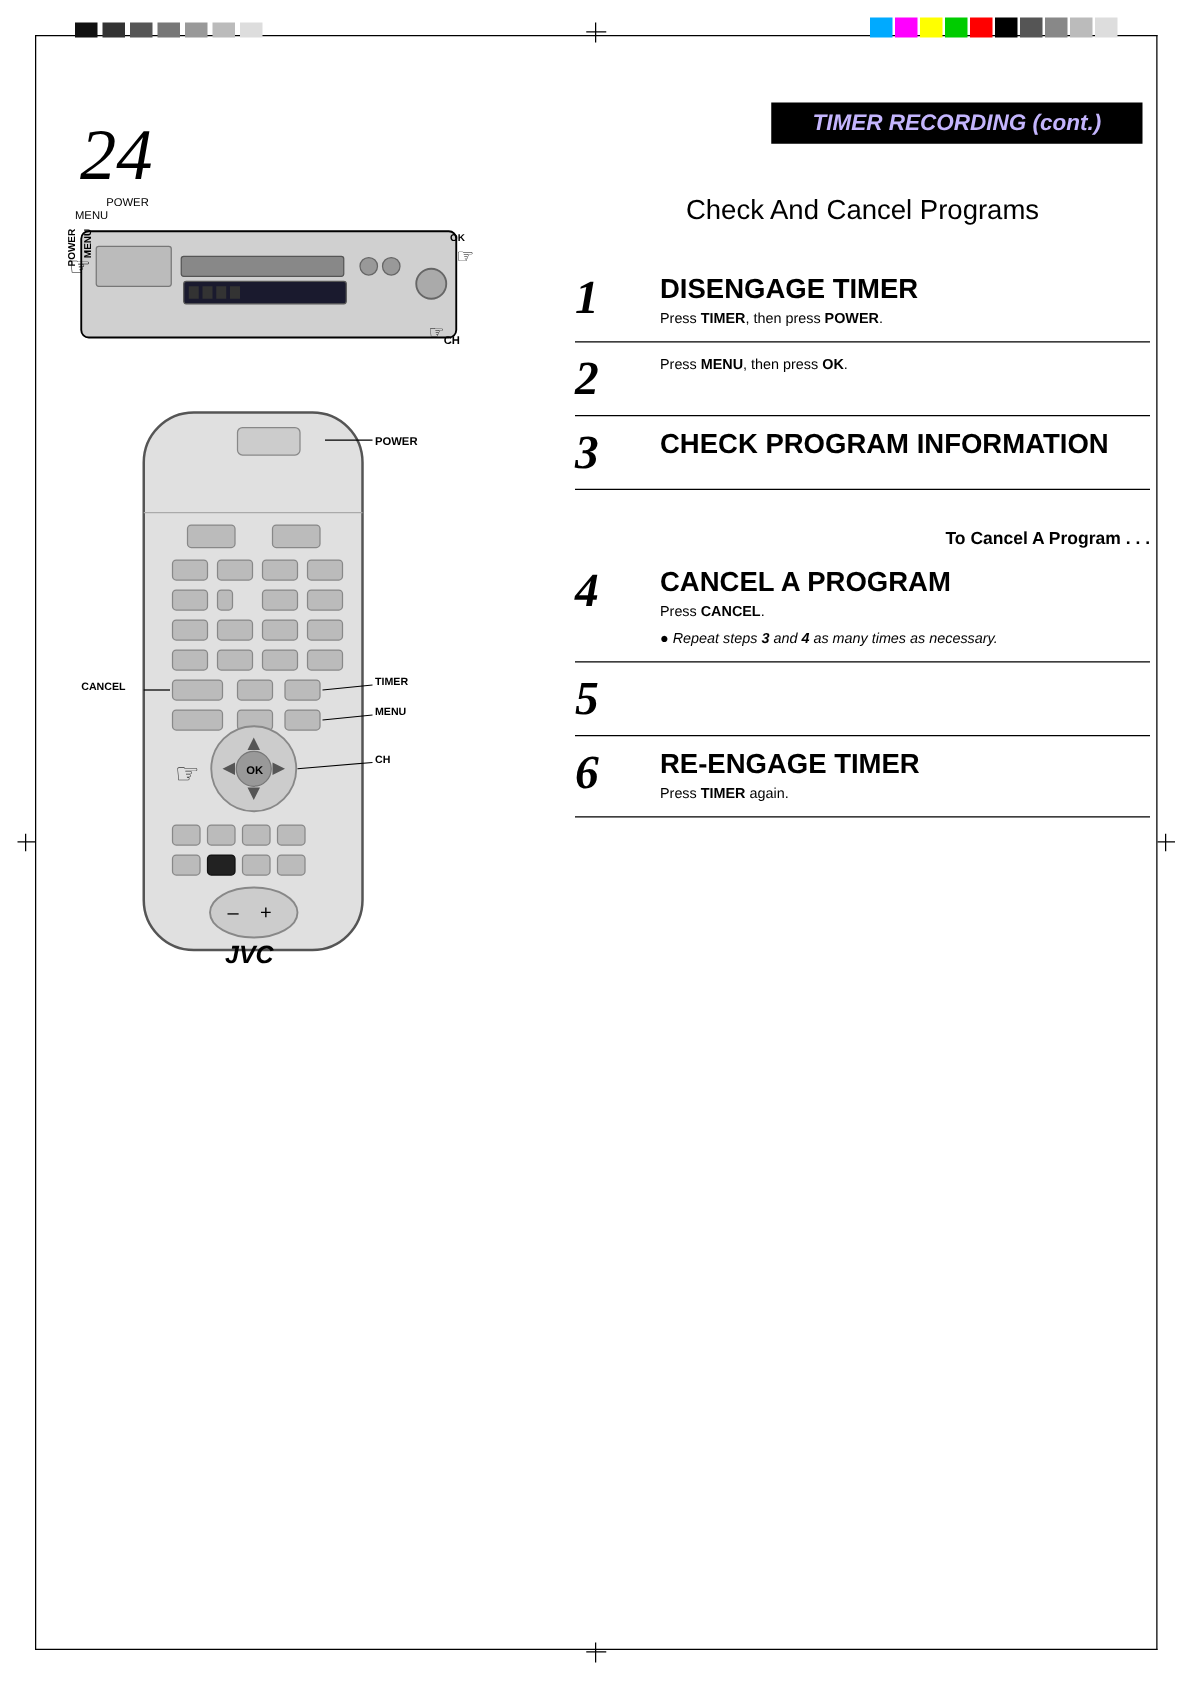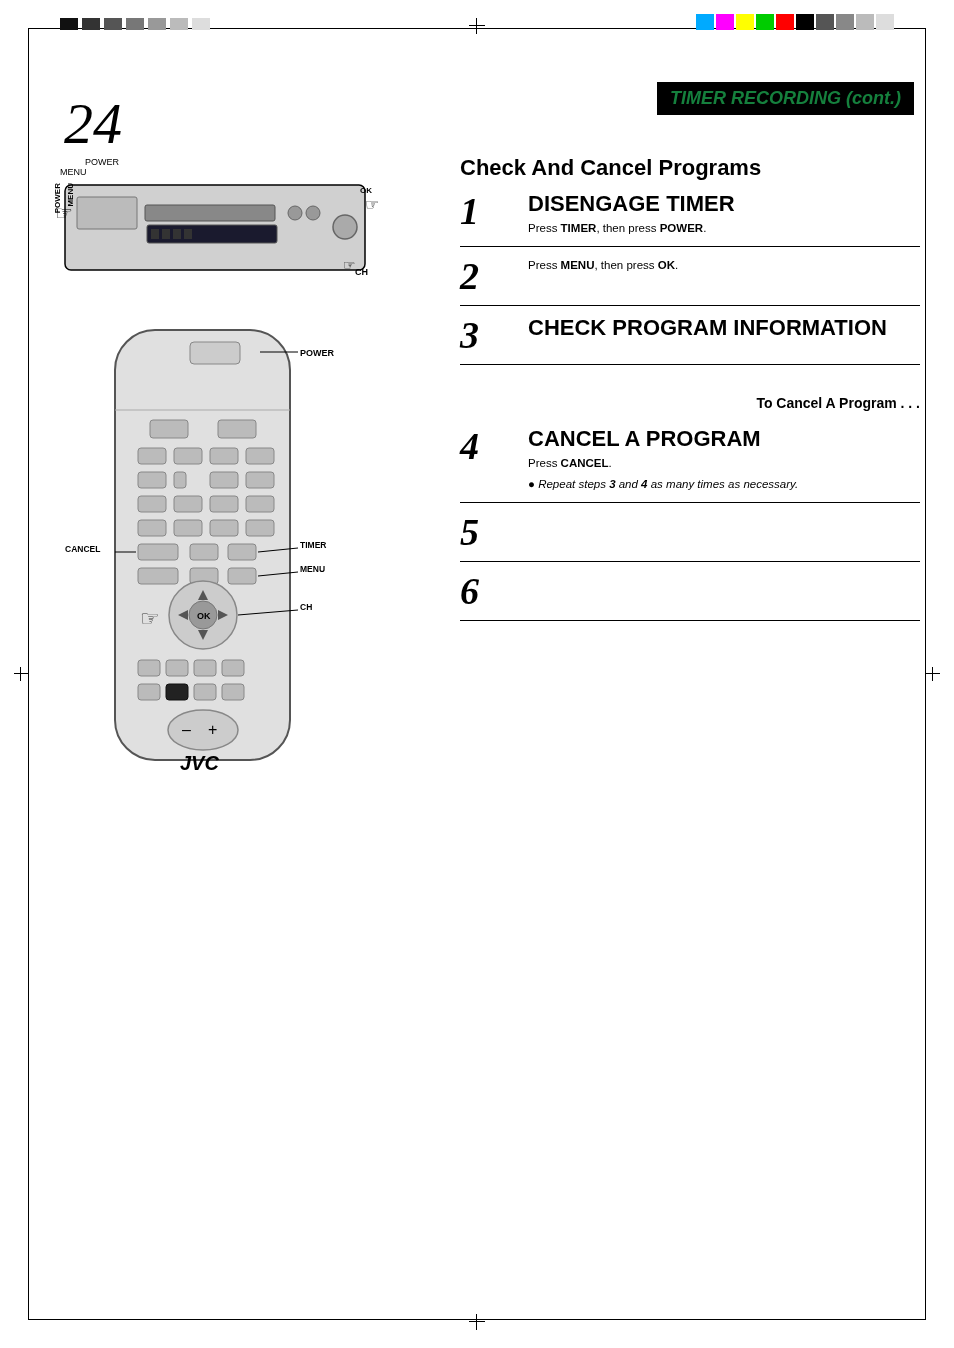--- a/index.html
+++ b/index.html
@@ -87,37 +87,38 @@
       font-size: 58px;
       font-style: italic;
       font-weight: 300;
       color: #000;
       font-family: Georgia, serif;
     }
     .page-title-header {
       position: absolute;
       top: 82px; right: 40px;
       background: #000;
-      color: #15803d;
-      padding: 6px 13px;
+      color: #c4b5fd;
+      padding: 6px 33px;
       font-size: 18px;
       font-style: italic;
       font-weight: bold;
     }
     .content-right {
       position: absolute;
       top: 155px; left: 460px;
       width: 460px;
     }
 
     .section-title-main {
       font-size: 22px;
-      font-weight: bold;
-      margin-bottom: 1px;
-      color: #000;
+      font-weight: normal;
+      margin-bottom: 28px;
+      color: #000;
+      text-align: center;
     }
 
     
     .step-block {
       display: flex;
       margin-bottom: 0;
       border-bottom: 1.5px solid #000;
       padding-bottom: 10px;
       padding-top: 10px;
       align-items: flex-start;
@@ -435,17 +436,21 @@
   </div>
 
   <div class="step-block">
     <div class="step-number">5</div>
     <div class="step-content">
     </div>
   </div>
 
   <div class="step-block">
     <div class="step-number">6</div>
+    <div class="step-content">
+      <div class="step-heading">RE-ENGAGE TIMER</div>
+      <div class="step-text">Press <b>TIMER</b> again.</div>
+    </div>
   </div>
 
 </div>
 
 <div class="crosshair-bottom"></div>
 
 </body></html>

